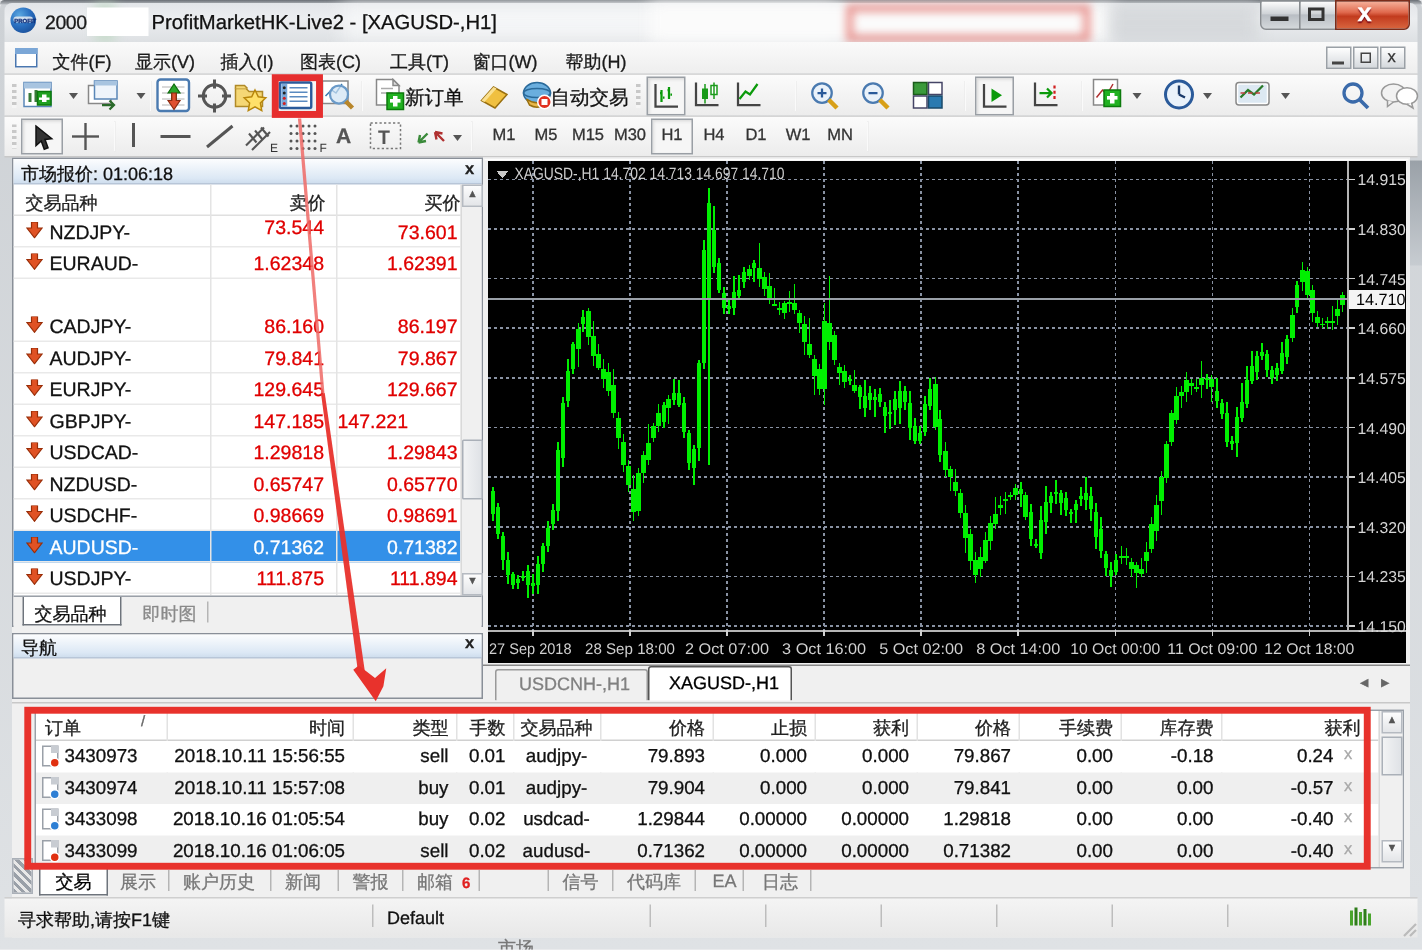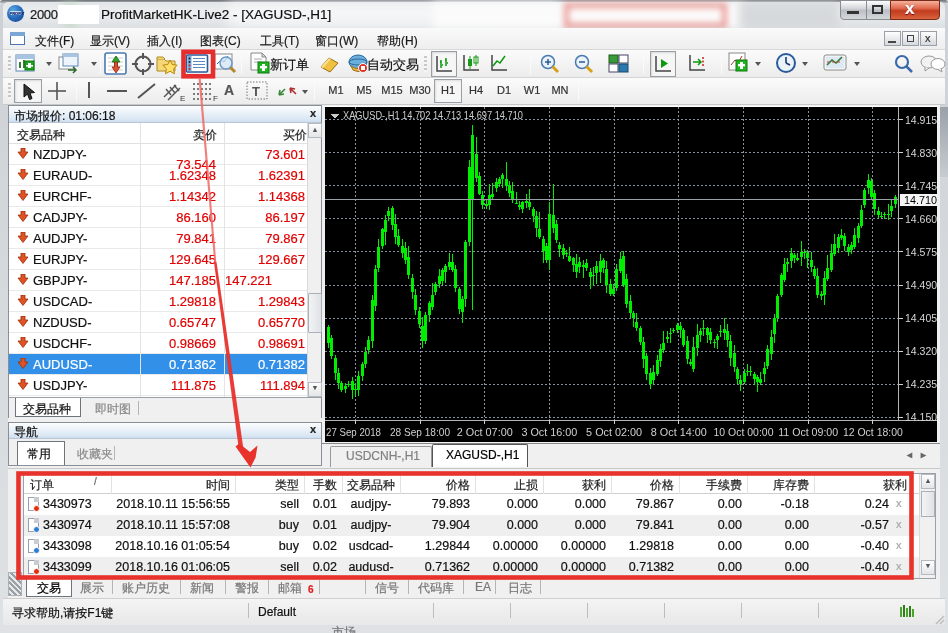--- a/index.html
+++ b/index.html
@@ -321,38 +321,30 @@
     <span class="abs txt" style="left:8px;top:4px;font-size:12px;color:#222;">交易品种</span>
     <span class="abs txt" style="left:160px;top:4px;width:48px;text-align:right;font-size:12px;color:#222;">卖价</span>
     <span class="abs txt" style="left:250px;top:4px;width:48px;text-align:right;font-size:12px;color:#222;">买价</span>
   </div>
   <div id="mwrows" class="abs" style="left:0;top:38px;width:298px;height:253px;overflow:hidden;">
       <div class="abs" style="left:0;top:0px;width:298px;height:21px;border-bottom:1px solid #e9e9e9;">
         <svg class="abs" style="left:8px;top:4px;" width="12" height="11">
           <path d="M4 0 h4 v4 h3 l-5 6.5 -5-6.5 h3 z" fill="#e05224" stroke="#9a2e08" stroke-width="0.8"></path>
         </svg>
         <span class="abs txt" style="left:24px;top:3px;font-size:13px;color:#111;">NZDJPY-</span>
-        <span class="abs txt" style="left:127px;top:13px;width:80px;text-align:right;font-size:13px;color:#e00000;">73.544</span>
+        <span class="abs txt" style="left:127px;top:0;width:80px;text-align:right;font-size:13px;color:#e00000;">73.544</span>
         <span class="abs txt" style="left:216px;top:3px;width:80px;text-align:right;font-size:13px;color:#e00000;">73.601</span>
       </div>
 <div class="abs" style="left:0;top:21px;width:298px;height:21px;border-bottom:1px solid #e9e9e9;">
         <svg class="abs" style="left:8px;top:4px;" width="12" height="11">
           <path d="M4 0 h4 v4 h3 l-5 6.5 -5-6.5 h3 z" fill="#e05224" stroke="#9a2e08" stroke-width="0.8"></path>
         </svg>
         <span class="abs txt" style="left:24px;top:3px;font-size:13px;color:#111;">EURAUD-</span>
         <span class="abs txt" style="left:127px;top:3px;width:80px;text-align:right;font-size:13px;color:#e00000;">1.62348</span>
         <span class="abs txt" style="left:216px;top:3px;width:80px;text-align:right;font-size:13px;color:#e00000;">1.62391</span>
-      </div>
-<div class="abs" style="left:0;top:42px;width:298px;height:21px;border-bottom:1px solid #e9e9e9;">
-        <svg class="abs" style="left:8px;top:4px;" width="12" height="11">
-          <path d="M4 0 h4 v4 h3 l-5 6.5 -5-6.5 h3 z" fill="#e05224" stroke="#9a2e08" stroke-width="0.8"></path>
-        </svg>
-        <span class="abs txt" style="left:24px;top:3px;font-size:13px;color:#111;">EURCHF-</span>
-        <span class="abs txt" style="left:127px;top:3px;width:80px;text-align:right;font-size:13px;color:#e00000;">1.14342</span>
-        <span class="abs txt" style="left:216px;top:3px;width:80px;text-align:right;font-size:13px;color:#e00000;">1.14368</span>
       </div>
 <div class="abs" style="left:0;top:63px;width:298px;height:21px;border-bottom:1px solid #e9e9e9;padding-left:14px;">
         <svg class="abs" style="left:8px;top:4px;" width="12" height="11">
           <path d="M4 0 h4 v4 h3 l-5 6.5 -5-6.5 h3 z" fill="#e05224" stroke="#9a2e08" stroke-width="0.8"></path>
         </svg>
         <span class="abs txt" style="left:24px;top:3px;font-size:13px;color:#111;">CADJPY-</span>
         <span class="abs txt" style="left:127px;top:3px;width:80px;text-align:right;font-size:13px;color:#e00000;">86.160</span>
         <span class="abs txt" style="left:216px;top:3px;width:80px;text-align:right;font-size:13px;color:#e00000;">86.197</span>
       </div>
 <div class="abs" style="left:0;top:84px;width:298px;height:21px;border-bottom:1px solid #e9e9e9;">
@@ -437,26 +429,20 @@
     <span class="abs txt" style="left:14px;top:3px;font-size:12px;color:#111;">交易品种</span>
     <span class="abs txt" style="left:86px;top:3px;font-size:12px;color:#8a8a8a;">即时图</span>
     <div class="abs" style="left:129px;top:3px;width:1px;height:14px;background:#b5b5b5;"></div>
   </div>
 </div>
 
 <div id="nav" class="abs" style="left:8px;top:422px;width:314px;height:44px;background:#f0f0f0;border:1px solid #898f98;">
   <div class="abs" style="left:0;top:0;width:312px;height:16px;background:linear-gradient(180deg,#fcfdfe,#dce8f5 80%,#cfdeee);border-bottom:1px solid #b8c6d8;">
     <span class="abs txt" style="left:5px;top:1px;font-size:12px;color:#111;">导航</span>
     <span class="abs txt" style="left:301px;top:0px;font-size:11px;color:#222;font-weight:bold;">x</span>
-  </div>
-  <div class="abs" style="left:0;top:16px;width:312px;height:26px;background:#f0f0f0;">
-    <div class="abs" style="left:8px;top:2px;width:48px;height:24px;background:#fff;border:1px solid #6e747c;border-bottom:none;"></div>
-    <span class="abs txt" style="left:18px;top:7px;font-size:12px;color:#111;">常用</span>
-    <span class="abs txt" style="left:68px;top:7px;font-size:12px;color:#8a8a8a;">收藏夹</span>
-    <div class="abs" style="left:105px;top:7px;width:1px;height:14px;background:#b5b5b5;"></div>
   </div>
 </div>
 
 <div id="chartwrap" class="abs" style="left:322px;top:105px;width:618px;height:361px;background:#f0f0f0;">
   <div class="abs" style="left:1px;top:1px;width:616px;height:1px;background:#fdfdfd;"></div>
   <svg class="abs" style="left:3px;top:2px;" width="614" height="335" viewBox="0 0 614 335" shape-rendering="crispEdges">
     <rect x="0" y="0" width="612" height="335" fill="#000"></rect>
     <line x1="30.3" y1="0" x2="30.3" y2="313" stroke="#8992a3" stroke-width="1" stroke-dasharray="2,2"></line>
 <line x1="95.0" y1="0" x2="95.0" y2="313" stroke="#8992a3" stroke-width="1" stroke-dasharray="2,2"></line>
 <line x1="159.7" y1="0" x2="159.7" y2="313" stroke="#8992a3" stroke-width="1" stroke-dasharray="2,2"></line>

